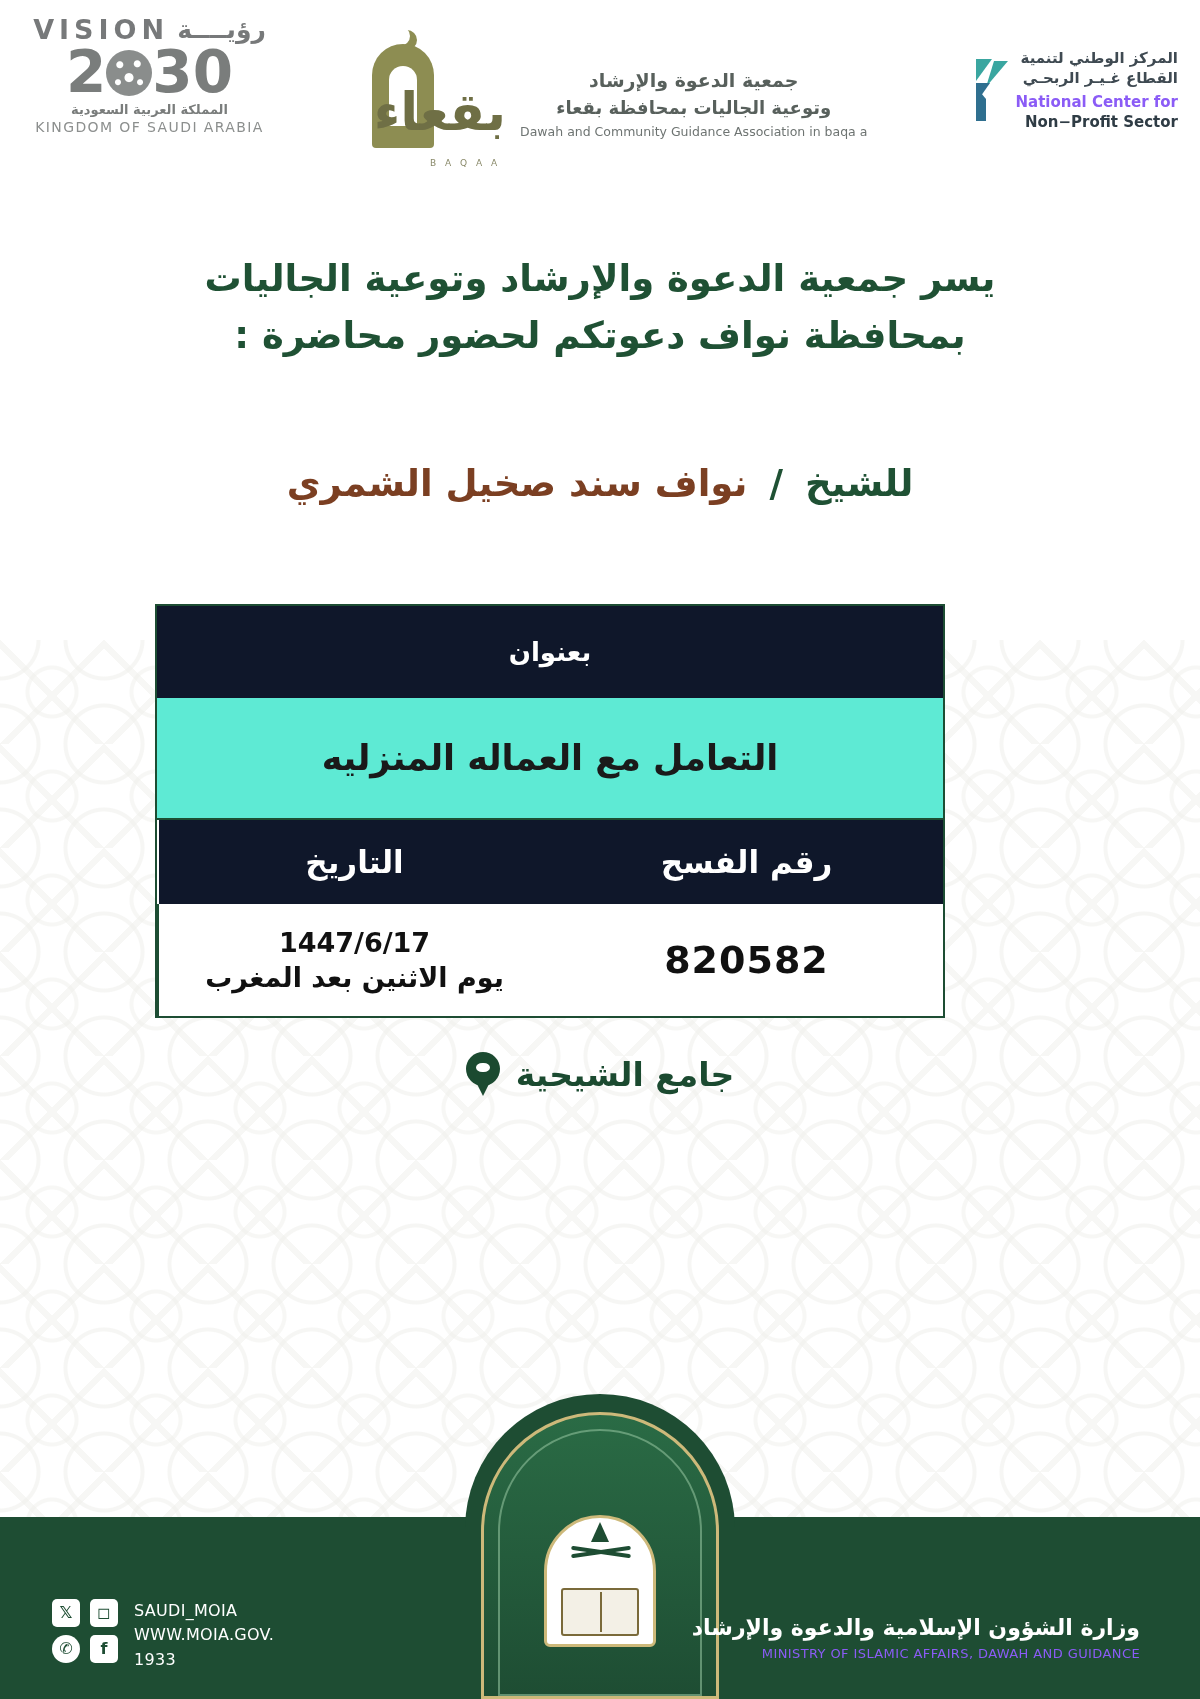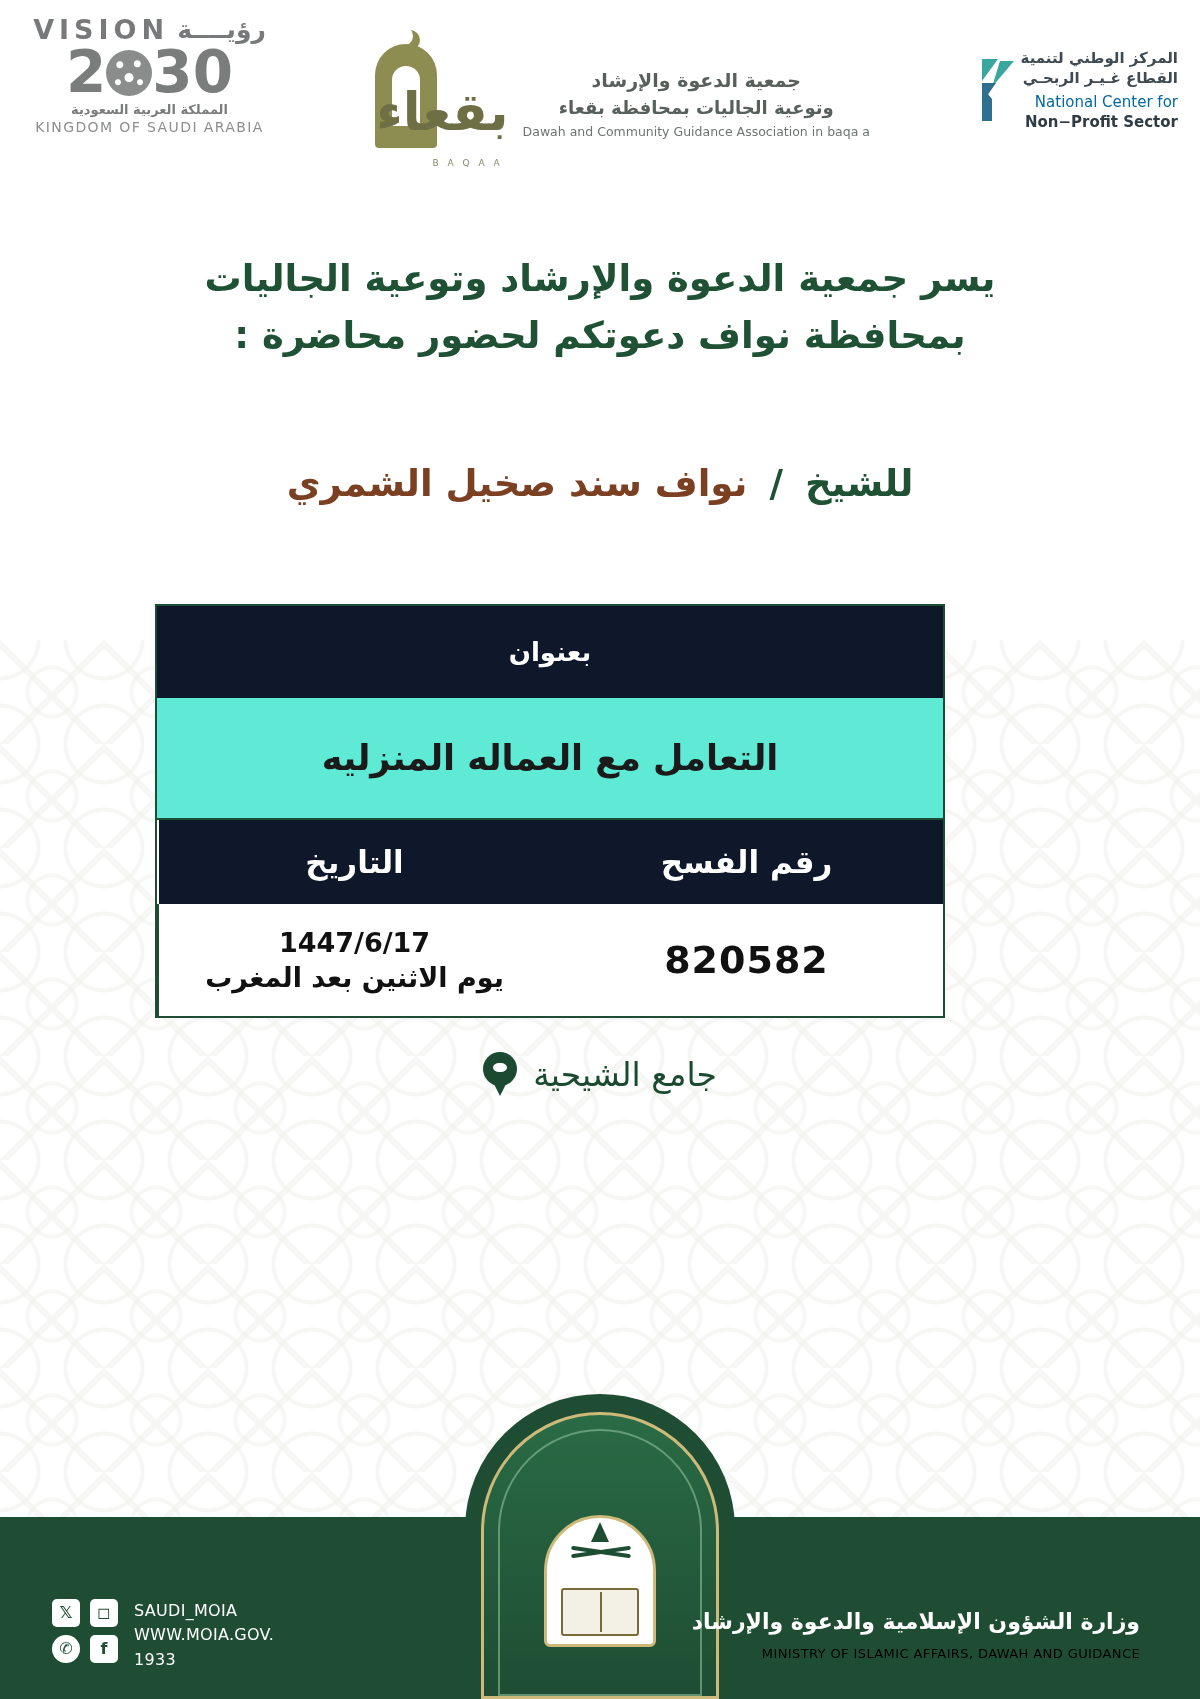--- a/index.html
+++ b/index.html
@@ -98,21 +98,21 @@
   }
   .baqaa .mark .sub{
     position:absolute;right:6px;bottom:0;font-size:9px;letter-spacing:3px;color:#8a8a6a;
   }
 
   
   .ncnp{display:flex;align-items:center;gap:5px;direction:rtl;margin-top:34px;}
   .ncnp .txt{text-align:right;line-height:1.35;}
   .ncnp .ar1{font-size:15px;color:#3f4a52;font-weight:700;}
   .ncnp .ar2{font-size:15px;color:#3f4a52;font-weight:700;}
-  .ncnp .en1{font-size:15px;color:#0369a1;font-weight:400;margin-top:3px;}
+  .ncnp .en1{font-size:15px;color:#8b5cf6;font-weight:700;margin-top:3px;}
   .ncnp .en2{font-size:15px;color:#2f3c45;font-weight:700;}
   .ncnp .glyph{width:64px;height:66px;position:relative;}
 
   
   .invite{
     position:absolute;top:250px;left:0;right:0;
     text-align:center;
     color:#1f5134;
     font-weight:700;
     font-size:37px;
@@ -164,21 +164,21 @@
   }
   .half-body.left-border{border-left:2px solid #1d4d33;}
   .permit-num{font-size:38px;letter-spacing:1px;}
   .date-g{font-size:27px;direction:ltr;}
   .date-ar{font-size:27px;}
 
   
   .location{
     position:absolute;top:1052px;left:0;right:0;
     display:flex;align-items:center;justify-content:center;gap:16px;
-    color:#1b4a30;font-weight:400;font-size:33px;
+    color:#1b4a30;font-weight:700;font-size:33px;
   }
   .pin{width:34px;height:44px;position:relative;}
   .pin .body{
     position:absolute;left:0;top:0;width:34px;height:34px;border-radius:50% 50% 50% 50%;
     background:#1b4a30;
   }
   .pin .tip{
     position:absolute;left:7px;top:24px;width:0;height:0;
     border-left:10px solid transparent;border-right:10px solid transparent;
     border-top:20px solid #1b4a30;
@@ -242,21 +242,21 @@
     position:relative;
   }
   .moia-emblem .book:before{
     content:"";position:absolute;left:50%;top:2px;bottom:2px;width:2px;background:#7a6a3a;
   }
   .footer-ministry{
     position:absolute;right:60px;bottom:38px;text-align:right;color:#ffffff;
     z-index:6;
   }
   .footer-ministry .ar{font-size:22px;font-weight:700;}
-  .footer-ministry .en{font-size:13px;letter-spacing:.4px;margin-top:12px;color:#000000;}
+  .footer-ministry .en{font-size:13px;letter-spacing:.4px;margin-top:6px;color:#8b5cf6;}
 
   .footer-social{
     position:absolute;left:52px;bottom:26px;display:flex;align-items:flex-start;gap:14px;
     direction:ltr;z-index:6;color:#ffffff;
   }
   .social-icons{display:grid;grid-template-columns:30px 30px;grid-gap:8px;}
   .ic{
     width:28px;height:28px;border-radius:5px;background:#ffffff;color:#1e4d33;
     display:flex;align-items:center;justify-content:center;font-size:16px;font-weight:700;
   }

